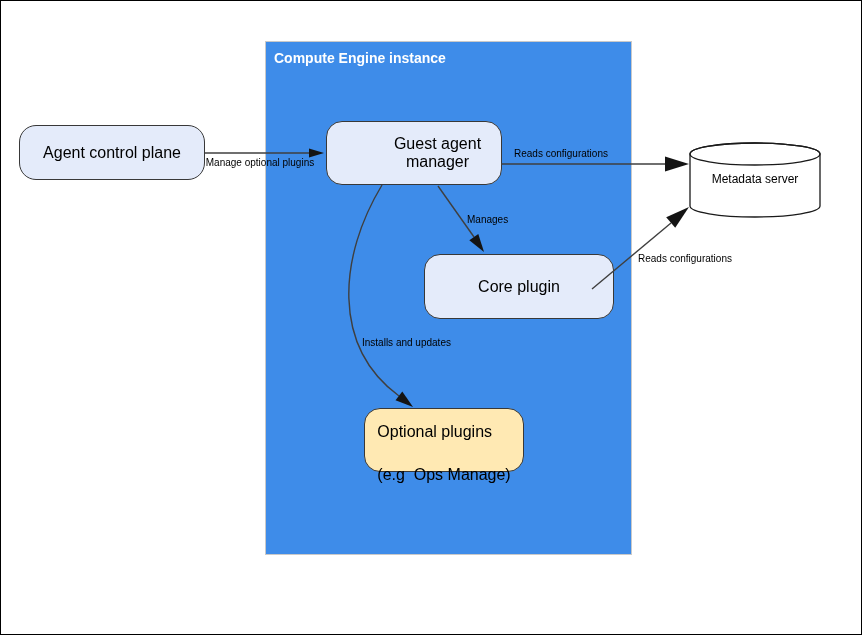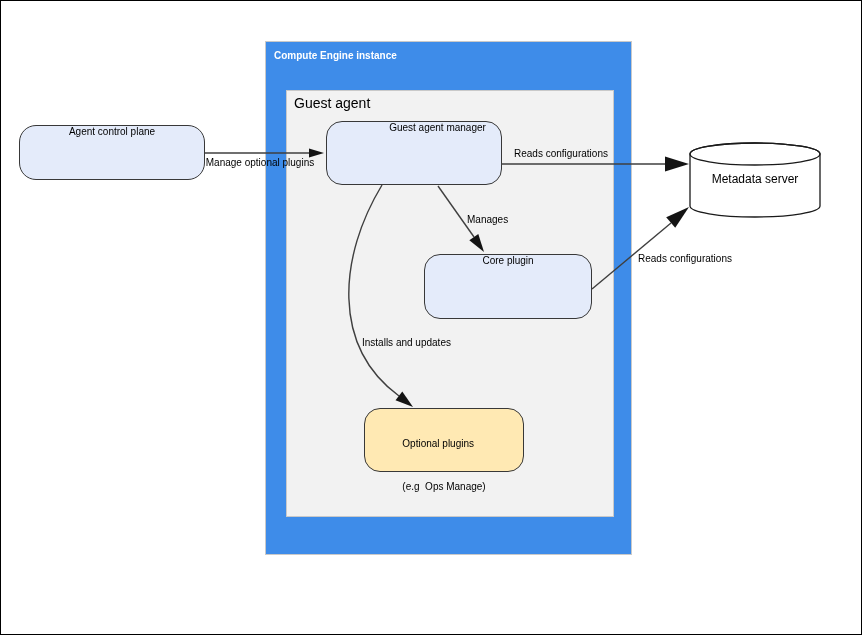--- a/index.html
+++ b/index.html
@@ -10,43 +10,43 @@
     overflow:hidden;
   }
   
   .container-blue{
     position:absolute;left:264px;top:40px;width:367px;height:514px;box-sizing:border-box;
     background:var(--container-blue,#3e8ce9);border:1px solid var(--container-border,#c9c9c9);
     z-index:1;
   }
   .container-blue-title{
     position:absolute;left:8px;top:8px;
-    font-size:10px;font-weight:bold;color:var(--title-color,#fff);
+    font-size:14px;font-weight:bold;color:var(--title-color,#fff);
     white-space:nowrap;
   }
   .container-gray{
     position:absolute;left:20px;top:48px;width:328px;height:427px;box-sizing:border-box;
     background:var(--container-gray,#f2f2f2);border:1px solid var(--container-border,#c9c9c9);
   }
   .container-gray-title{
     position:absolute;left:7px;top:4px;
     font-size:14px;color:var(--text-color,#000);white-space:nowrap;
   }
   
   .node{
-    position:absolute;display:flex;align-items:flex-start;justify-content:center;
+    position:absolute;display:flex;align-items:center;justify-content:center;
     box-sizing:border-box;text-align:center;
-    font-size:10px;color:var(--text-color,#000);
+    font-size:16px;color:var(--text-color,#000);
     background:var(--node-blue-fill,#e4ebfa);
     border:1.3px solid var(--node-border,#383838);
     z-index:2;
   }
   .node-acp {left:18px; top:124px;width:186px;height:55px;border-radius:17px;}
   .node-gam {left:325px;top:120px;width:176px;height:64px;border-radius:16px;padding-left:47px;}
-  .node-core{left:423px;top:253px;width:168px;height:65px;border-radius:16px;}
+  .node-core{left:423px;top:253px;width:190px;height:65px;border-radius:16px;}
   .node-opt {left:363px;top:407px;width:160px;height:64px;border-radius:16px;
              background:var(--node-yellow-fill,#ffe9b3);}
   .node-lines{text-align:left;line-height:17px;}
   .node-lines span{display:block;white-space:pre;margin-top:26px;}
   
   .overlay{position:absolute;left:0;top:0;z-index:3;pointer-events:none;}
   .cyl-body{fill:var(--cylinder-fill,#fff);stroke:var(--cylinder-border,#1a1a1a);stroke-width:1.3;}
   .cyl-rim{fill:none;stroke:var(--cylinder-border,#1a1a1a);stroke-width:1.3;}
   .cyl-label{font-size:12px;fill:var(--text-color,#000);text-anchor:middle;}
   .edge{stroke:var(--edge-color,#3f3f3f);stroke-width:1.4;fill:none;}
@@ -55,23 +55,20 @@
   .edge-label.mid{text-anchor:middle;}
 </style>
 </head>
 <body>
 
 <div class="stage">
 
   <div class="container-blue">
     <div class="container-blue-title">Compute Engine instance</div>
 
-    <div class="container-gray">
-      <div class="container-gray-title">Guest agent</div>
-    </div>
   </div>
 
   <div class="node node-acp">
     <span>Agent control plane</span>
   </div>
 
   <div class="node node-gam">
     <span>Guest agent manager</span>
   </div>
 

